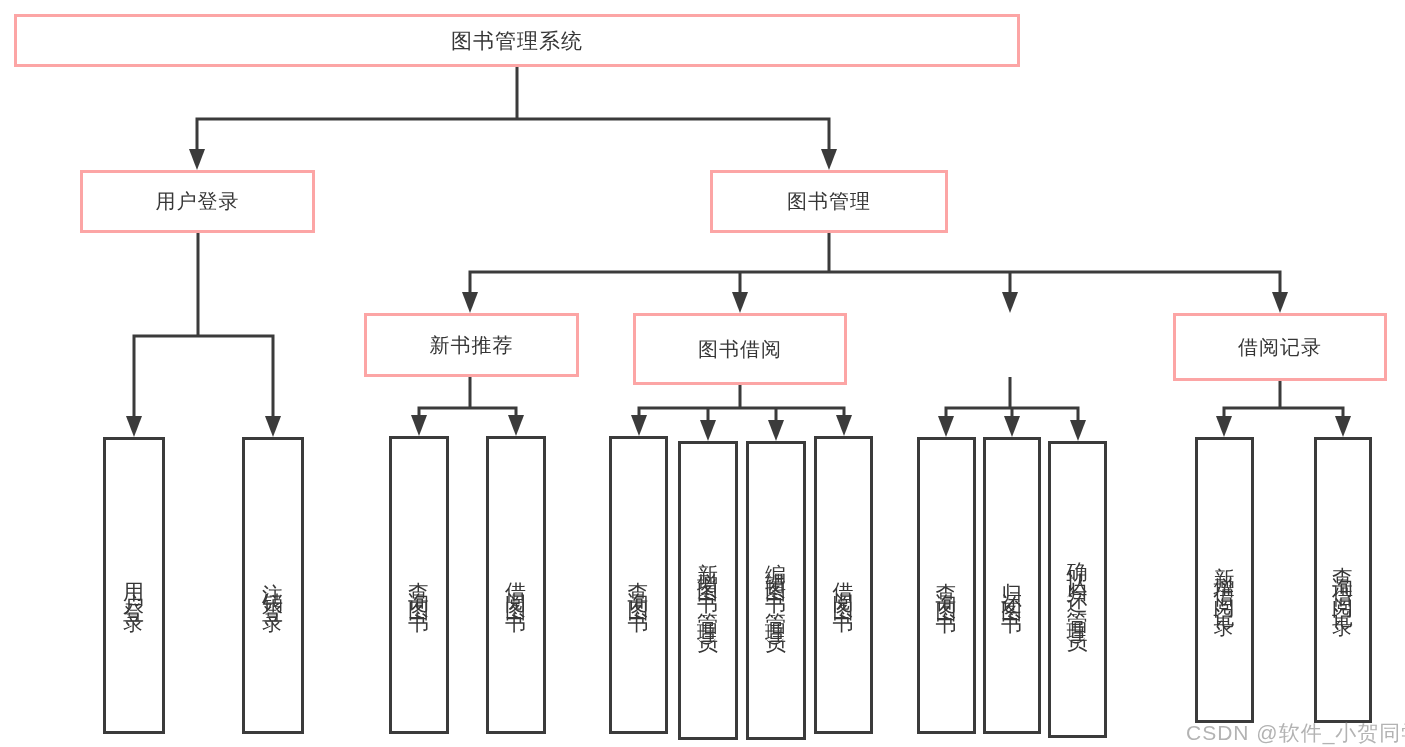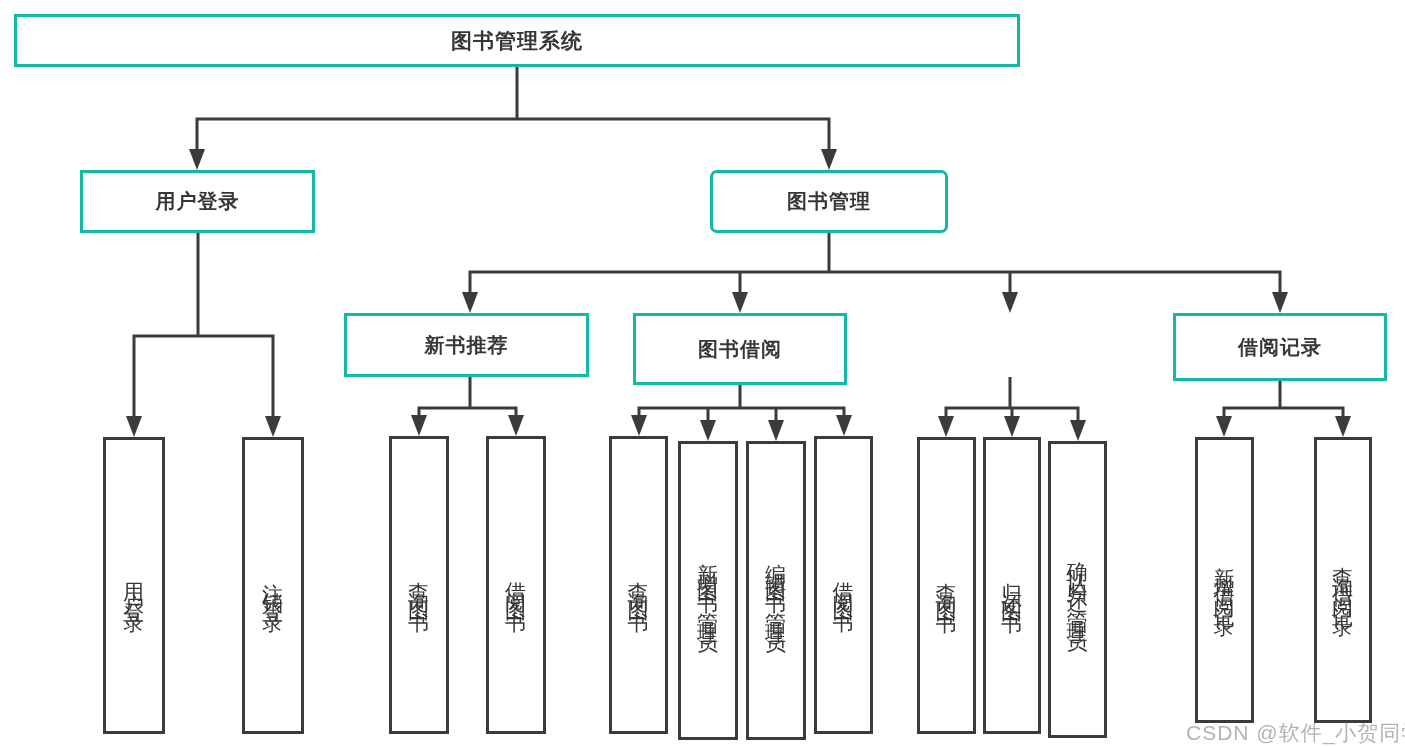--- a/index.html
+++ b/index.html
@@ -11,30 +11,29 @@
   #stage {
     position: relative;
     width: 1405px;
     height: 747px;
     background: #ffffff;
     overflow: hidden;
   }
   .node {
     position: absolute;
     box-sizing: border-box;
-    border: 3px solid #14b8a6;
+    border: 3px solid #fca5a5;
     background: #ffffff;
     display: flex;
     align-items: center;
     justify-content: center;
     color: #363636;
     font-size: 20px;
     letter-spacing: 1px;
     z-index: 2;
-    font-weight: bold;
   }
   .node.root { font-size: 21px; }
   .leaf {
     position: absolute;
     box-sizing: border-box;
     border: 3px solid #3b3b3b;
     background: #ffffff;
     display: flex;
     align-items: center;
     justify-content: center;
@@ -107,23 +106,23 @@
       <polygon points="1004,416 1020,416 1012,437"></polygon>
       <polygon points="1070,420 1086,420 1078,441"></polygon>
       <polygon points="1216,416 1232,416 1224,437"></polygon>
       <polygon points="1335,416 1351,416 1343,437"></polygon>
     </g>
   </svg>
 
   <div class="node root" style="left:14px; top:14px; width:1006px; height:53px;">图书管理系统</div>
 
   <div class="node" style="left:80px; top:170px; width:235px; height:63px;">用户登录</div>
-  <div class="node" style="left:710px; top:170px; width:238px; height:63px;border-radius:7px;">图书管理</div>
+  <div class="node" style="left:710px; top:170px; width:238px; height:63px;">图书管理</div>
 
-  <div class="node" style="left:344px; top:313px; width:245px; height:64px;">新书推荐</div>
+  <div class="node" style="left:364px; top:313px; width:215px; height:64px;">新书推荐</div>
   <div class="node" style="left:633px; top:313px; width:214px; height:72px;">图书借阅</div>
   <div class="node" style="left:1173px; top:313px; width:214px; height:68px;">借阅记录</div>
 
   <div class="leaf" style="left:103px; top:437px; width:62px; height:297px;">
     <span>用户登录</span>
   </div>
   <div class="leaf" style="left:242px; top:437px; width:62px; height:297px;">
     <span>注销登录</span>
   </div>
 

